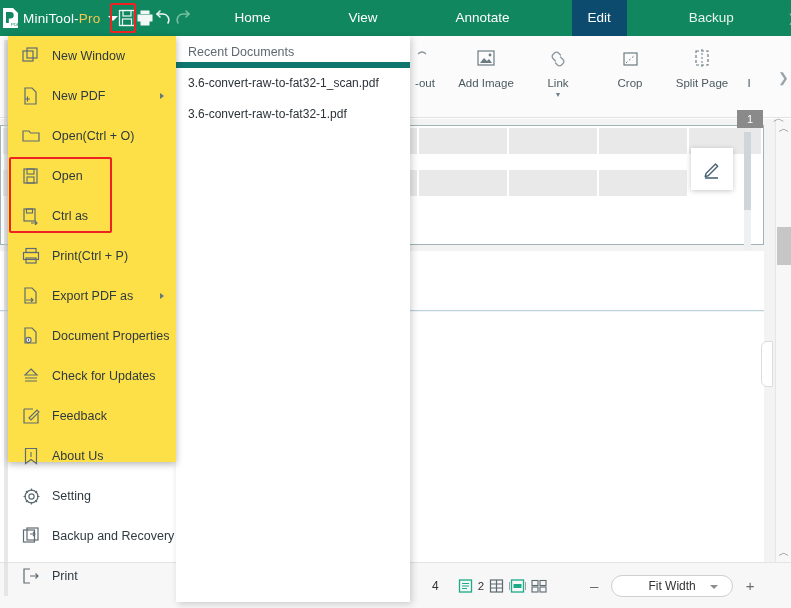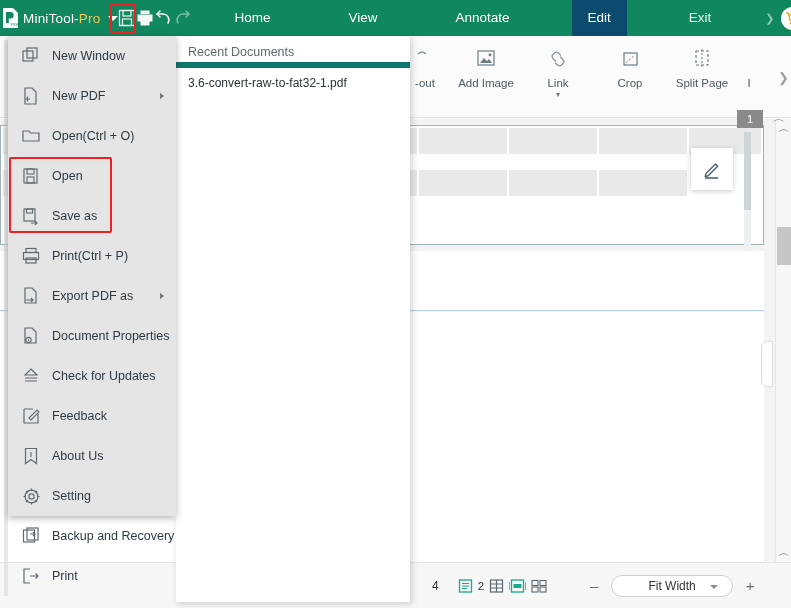--- a/index.html
+++ b/index.html
@@ -145,22 +145,22 @@
     font-size: 12px; color: #333; position: relative;
   }
   .zoom-select .zcaret {
     position: absolute; right: 14px; top: 9px;
     width: 0; height: 0; border-left: 4px solid transparent; border-right: 4px solid transparent;
     border-top: 4px solid #8d8d8d;
   }
 
   
   .menu-panel {
-    position: absolute; left: 8px; top: 36px; width: 168px; height: 480px;
-    background: #e5e5e5; box-shadow: 0 2px 7px rgba(0,0,0,.30); z-index: 30;
+    position: absolute; left: 8px; top: 36px; width: 168px; height: 426px;
+    background: #fde047; box-shadow: 0 2px 7px rgba(0,0,0,.30); z-index: 30;
   }
   .menu-panel-shadowline {
     position: absolute; left: 4px; top: 40px; width: 4px; height: 556px;
     background: #d9d9d9; z-index: 29; opacity: .6;
   }
   .mi {
     height: 40px; display: flex; align-items: center; padding-left: 14px;
     font-size: 12.5px; color: #2f3a40; position: relative;
   }
   .mi .mi-ico { width: 26px; display: flex; align-items: center; justify-content: flex-start; }
@@ -346,20 +346,21 @@
       <div class="zoom-select">
         <span>Fit Width</span>
         <span class="zcaret"></span>
       </div>
       <div class="zoom-plus">+</div>
     </div>
   </div>
 
   <div class="recent-panel">
     <div class="recent-title">Recent Documents</div>
+    <div class="recent-item">3.6-convert-raw-to-fat32-1_scan.pdf</div>
     <div class="recent-item">3.6-convert-raw-to-fat32-1.pdf</div>
   </div>
 
   <div class="menu-panel-shadowline"></div>
   <div class="menu-panel">
 
     <div class="mi">
       <span class="mi-ico">
         <svg width="18" height="18" viewBox="0 0 18 18">
           <rect x="1" y="4" width="10" height="10" fill="none" stroke="#5e6b72" stroke-width="1.2"></rect>
@@ -401,21 +402,21 @@
     </div>
 
     <div class="mi">
       <span class="mi-ico">
         <svg width="18" height="18" viewBox="0 0 18 18">
           <rect x="2" y="2" width="11" height="12" fill="none" stroke="#5e6b72" stroke-width="1.2"></rect>
           <rect x="4.5" y="2" width="6" height="4" fill="none" stroke="#5e6b72" stroke-width="1.1"></rect>
           <path d="M9 16 h6 m-2 -2 l2 2 l-2 2" fill="none" stroke="#5e6b72" stroke-width="1.2"></path>
         </svg>
       </span>
-      <span class="mi-label">Save as</span>
+      <span class="mi-label">Ctrl as</span>
     </div>
 
     <div class="mi">
       <span class="mi-ico">
         <svg width="18" height="18" viewBox="0 0 18 18">
           <rect x="4" y="1.5" width="10" height="4" fill="none" stroke="#5e6b72" stroke-width="1.2"></rect>
           <rect x="1.5" y="5.5" width="15" height="7" fill="none" stroke="#5e6b72" stroke-width="1.2"></rect>
           <rect x="4" y="11" width="10" height="5" fill="none" stroke="#5e6b72" stroke-width="1.2"></rect>
         </svg>
       </span>
@@ -547,21 +548,21 @@
         <path d="M5 14 a6 6 0 0 1 6 -9 h5" fill="none" stroke="#7fc2a7" stroke-width="1.5" stroke-linecap="round"></path>
         <path d="M13 2 l3 3 l-3 3" fill="none" stroke="#7fc2a7" stroke-width="1.5" stroke-linecap="round" stroke-linejoin="round"></path>
       </svg>
     </div>
 
     <div class="tabs">
       <div class="tab">Home</div>
       <div class="tab">View</div>
       <div class="tab">Annotate</div>
       <div class="tab active">Edit</div>
-      <div class="tab truncated">Exit</div>
+      <div class="tab truncated">Backup</div>
       <div class="tab-more">❯</div>
     </div>
 
     <div class="titlebar-right">
       <div class="circle-btn">
         <svg width="15" height="15" viewBox="0 0 15 15">
           <path d="M1 2 h2.2 l2 7.5 h7 l1.8 -5.5 h-9.6" fill="none" stroke="#f0a62e" stroke-width="1.4" stroke-linejoin="round"></path>
           <circle cx="6" cy="12.2" r="1.3" fill="#f0a62e"></circle>
           <circle cx="11.4" cy="12.2" r="1.3" fill="#f0a62e"></circle>
         </svg>

